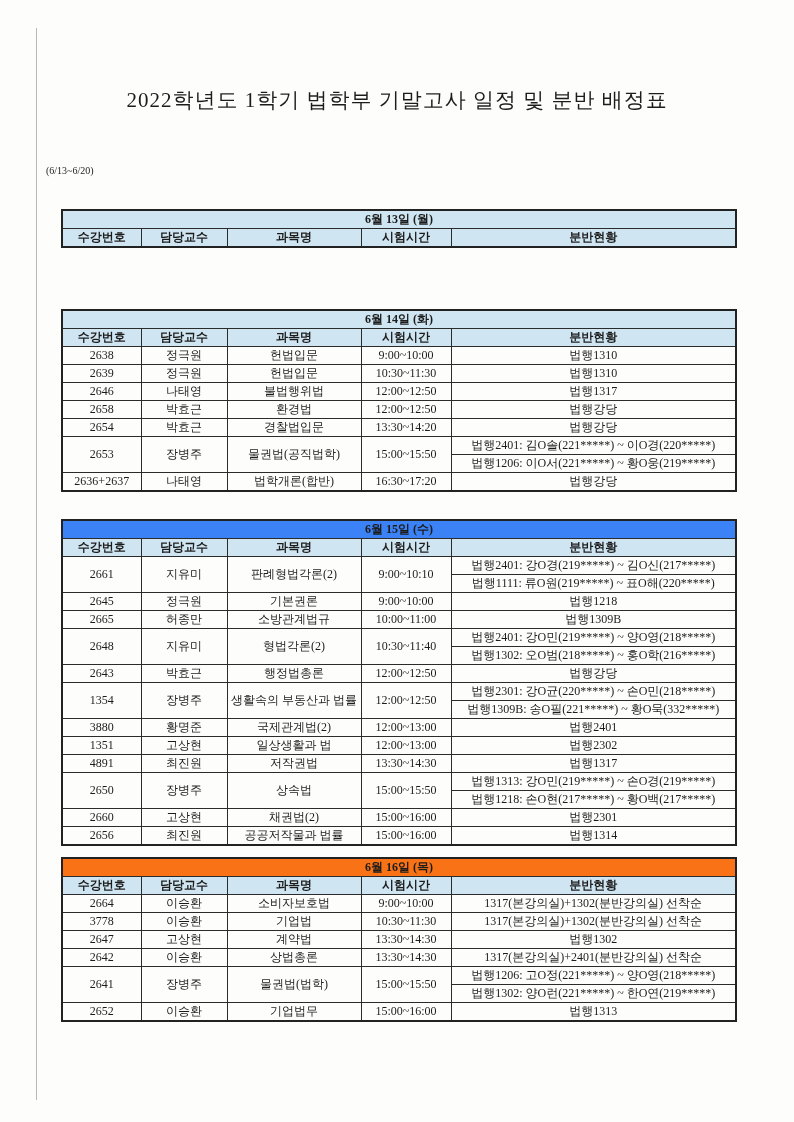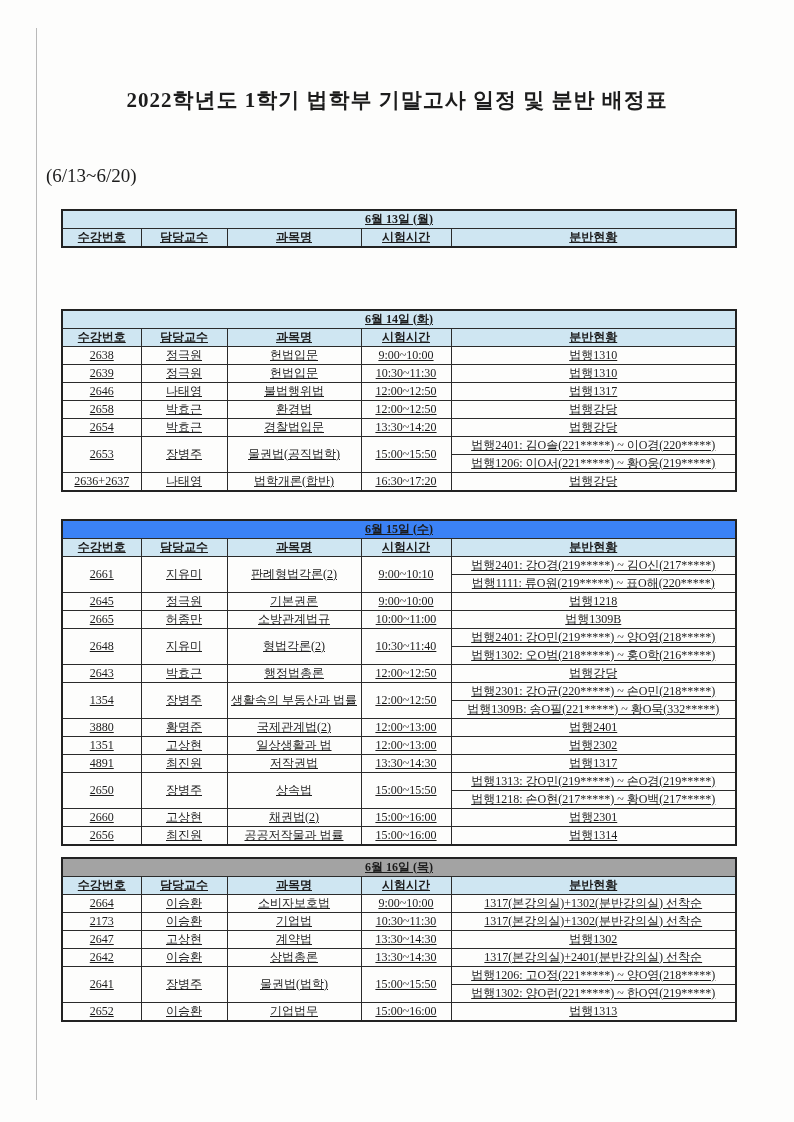--- a/index.html
+++ b/index.html
@@ -8,26 +8,26 @@
     background:#fdfdfc;
     font-family:"Liberation Serif","DejaVu Serif",serif;
     color:#1c1c1c;overflow:hidden;
   }
   .scan-edge{
     position:absolute;left:36px;top:28px;height:1072px;width:1px;
     background:#b9b9b9;
   }
   .doc-title{
     position:absolute;left:0;top:86px;width:794px;
-    text-align:center;font-size:21px;font-weight:bold;letter-spacing:1px;
+    text-align:center;font-size:21px;font-weight:normal;letter-spacing:1px;
   }
   .period-note{
-    position:absolute;left:46px;top:165px;font-size:19px;
-  }
-  .table-wrap{position:absolute;left:61px;width:676px;text-decoration:underline;}
+    position:absolute;left:46px;top:165px;font-size:10px;
+  }
+  .table-wrap{position:absolute;left:61px;width:676px;}
   .t0{top:209px;}
   .t1{top:309px;}
   .t2{top:519px;}
   .t3{top:857px;}
   table.sched{
     border-collapse:collapse;width:100%;
     border:2px solid #222;
     table-layout:fixed;
   }
   table.sched td{
@@ -276,38 +276,38 @@
       <table class="sched">
         <colgroup>
           <col style="width: 79px;">
           <col style="width: 86px;">
           <col style="width: 134px;">
           <col style="width: 90px;">
           <col>
         </colgroup>
         <tbody>
           <tr>
-            <td colspan="5" class="day" style="background: #a3a3a3; margin-top: 8px;">6월 16일 (목)</td>
+            <td colspan="5" class="day" style="background: #f97316; margin-top: 8px;">6월 16일 (목)</td>
           </tr>
           <tr>
             <td class="colh" style="background: rgb(207, 230, 242);">수강번호</td>
             <td class="colh" style="background: rgb(207, 230, 242);">담당교수</td>
             <td class="colh" style="background: rgb(207, 230, 242);">과목명</td>
             <td class="colh" style="background: rgb(207, 230, 242);">시험시간</td>
             <td class="colh" style="background: rgb(207, 230, 242);">분반현황</td>
           </tr>
           <tr>
             <td rowspan="1">2664</td>
             <td rowspan="1">이승환</td>
             <td rowspan="1">소비자보호법</td>
             <td rowspan="1">9:00~10:00</td>
             <td class="sec">1317(본강의실)+1302(분반강의실) 선착순</td>
           </tr>
           <tr>
-            <td rowspan="1">2173</td>
+            <td rowspan="1">3778</td>
             <td rowspan="1">이승환</td>
             <td rowspan="1">기업법</td>
             <td rowspan="1">10:30~11:30</td>
             <td class="sec">1317(본강의실)+1302(분반강의실) 선착순</td>
           </tr>
           <tr>
             <td rowspan="1">2647</td>
             <td rowspan="1">고상현</td>
             <td rowspan="1">계약법</td>
             <td rowspan="1">13:30~14:30</td>

